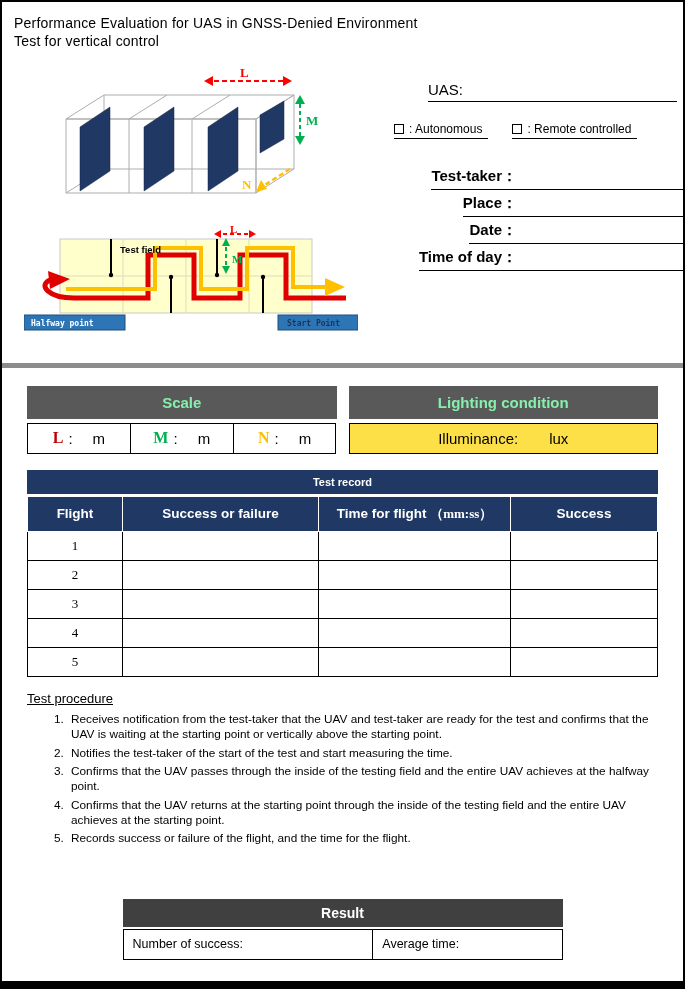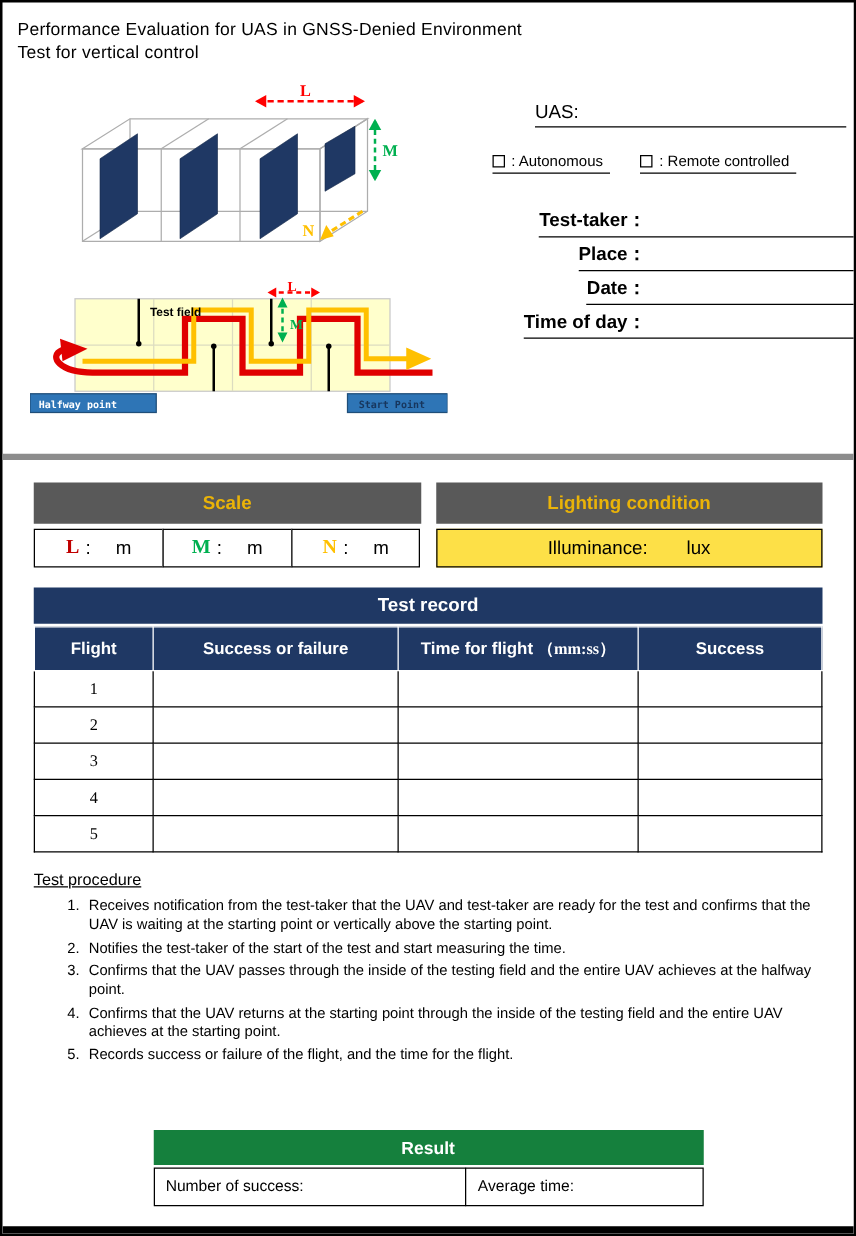--- a/index.html
+++ b/index.html
@@ -22,47 +22,47 @@
   .checkbox { width:10px; height:10px; border:1.3px solid #000; display:inline-block; background:#fff; }
   .fields { margin-top:24px;font-weight:bold; }
   .frow { display:flex; justify-content:flex-end; height:27px; align-items:flex-end; }
   .finner { display:flex; border-bottom:1.6px solid #000; padding-bottom:3px; }
   .fblank { width:166px; }
 
   .divider { height:5px; background:#8c8c8c; margin-top:18px; }
 
   .sections { display:flex; gap:12px; margin:18px 25px 0 25px; }
   .section { flex:1; }
-  .sec-header { background:#595959; color:#eab308; font-weight:bold; font-size:15px; text-align:center; padding:8px 0; }
+  .sec-header { background:#595959; color:#86efac; font-weight:bold; font-size:15px; text-align:center; padding:8px 0; }
   .scale-cells { display:flex; margin-top:4px; }
   .scale-cell { flex:1; border:1px solid #000; margin-left:-1px; height:31px;
     display:flex; align-items:center; justify-content:center; font-size:15px; background:#fff; }
   .scale-cell:first-child { margin-left:0; }
   .scale-letter { font-family:"Liberation Serif", serif; font-size:16px; font-weight:bold; }
   .c-red { color:#C00000; } .c-green { color:#00B050; } .c-yellow { color:#FFC000; }
   .scale-colon { margin:0 20px 0 5px; }
   .light-cell { border:1px solid #000; margin-top:4px; height:31px;
     display:flex; align-items:center; justify-content:center; font-size:15px; gap:31px; background:#fde047; }
 
   .record { margin:16px 25px 0 25px; }
-  .record-title { background:#1F3864; color:#fff; font-weight:bold; text-align:center; font-size:15px; padding:6px 0; }
+  .record-title { background:#1F3864; color:#fff; font-weight:bold; text-align:center; font-size:11px; padding:6px 0; }
   table.rec { width:100%; border-collapse:collapse; margin-top:2px; }
   table.rec th { background:#1F3864; color:#fff; font-size:13.5px; font-weight:bold; border:1px solid #fff; padding:8px 12px; }
   table.rec th .suffix { font-family:"Liberation Serif", serif; font-weight:bold; font-size:13px; }
   table.rec td { border:1px solid #000; height:29px; font-size:13px; text-align:center;
     font-family:"Liberation Serif", serif; background:#fff; }
   .col-flight { width:95px; } .col-success { width:196px; } .col-time { width:192px; }
 
   .procedure { margin:14px 25px 0 25px; }
   .proc-heading { font-size:13px; text-decoration:underline; margin-bottom:6px; }
   .procedure ol { margin:0; padding-left:40px; font-size:11.8px; }
   .procedure li { margin-bottom:3px; line-height:1.3; padding-left:4px; }
 
   .result { width:440px; margin:52px auto 0 auto; }
-  .result-header { background:#15803d; color:#fff; font-weight:bold; text-align:center; font-size:14px; padding:6px 0; }
+  .result-header { background:#404040; color:#fff; font-weight:bold; text-align:center; font-size:14px; padding:6px 0; }
   .result-cells { display:flex; margin-top:2px; }
   .rc { border:1px solid #000; height:31px; display:flex; align-items:center; padding-left:9px; font-size:12.5px; background:#fff; }
   .rc-left { flex:0 0 57%; }
   .rc-right { flex:1; margin-left:-1px; }
 
   .bottom-bar { position:absolute; left:0; bottom:0; width:100%; height:6px; background:#000; }
 </style>
 </head>
 <body>
 

